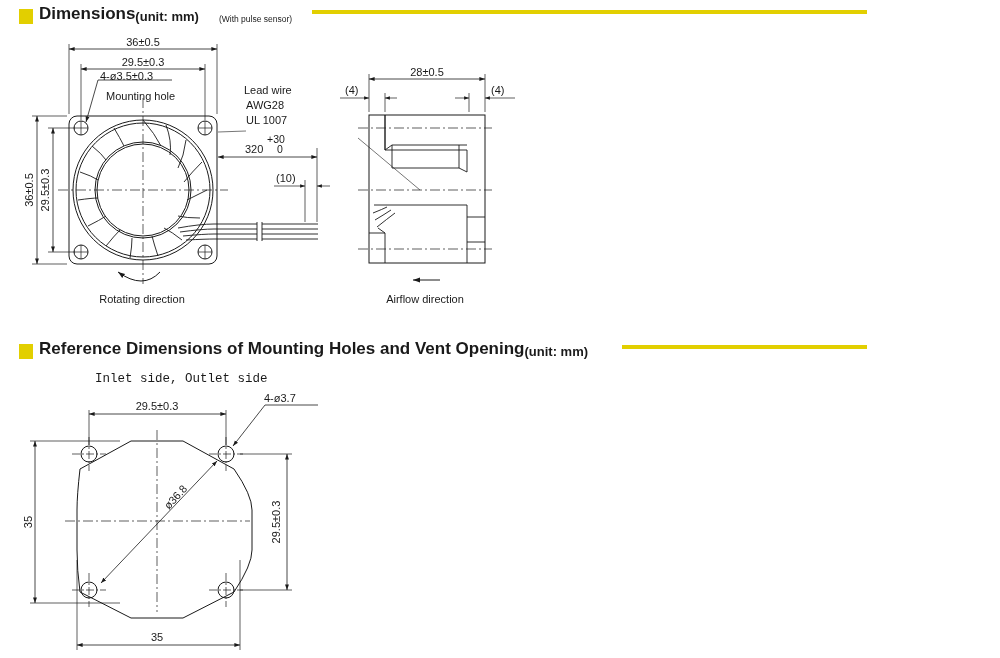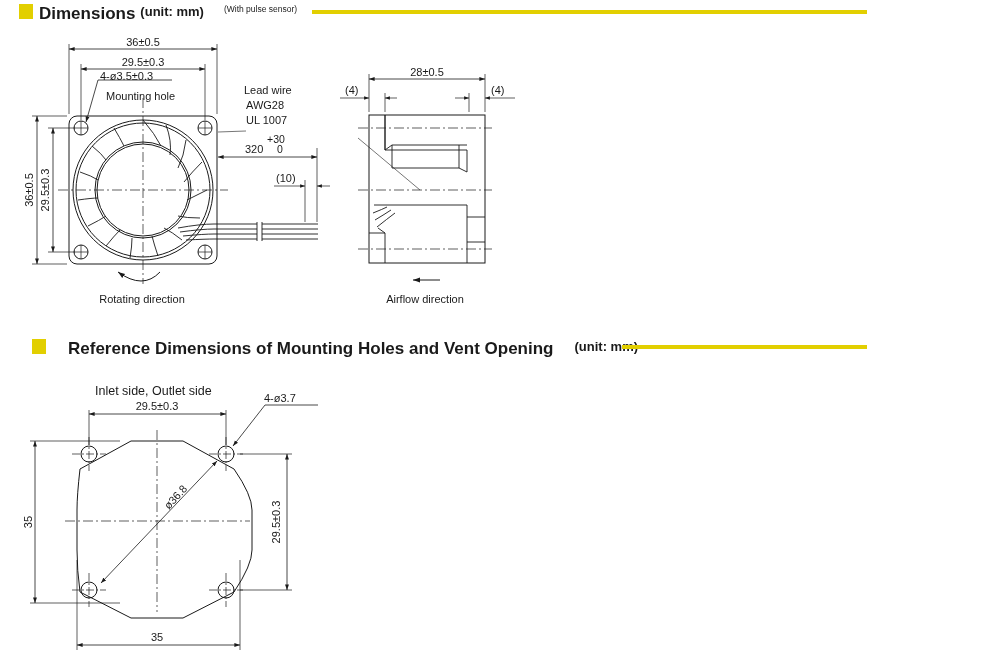--- a/index.html
+++ b/index.html
@@ -1,44 +1,44 @@
 <!DOCTYPE html>
 <html><head>
 <meta charset="utf-8">
 <style>
   html,body{margin:0;padding:0;background:#fff;}
   body{width:1000px;height:658px;position:relative;overflow:hidden;font-family:"Liberation Sans",sans-serif;color:#1a1a1a;}
-  .sec-head{position:absolute;display:flex;align-items:flex-start;}
+  .sec-head{position:absolute;display:flex;align-items:flex-end;}
   .sq{width:14px;height:15px;background:#e2cf00;margin-right:6px;}
   .h-title{font-weight:bold;font-size:17px;}
-  .h-unit{font-weight:bold;font-size:13px;margin-left:5px;}
+  .h-unit{font-weight:bold;font-size:13px;}
   .h-note{font-size:8.5px;margin-left:20px;}
   .bar{position:absolute;height:4px;background:#e2cf00;}
   .sub{position:absolute;font-size:12.5px;}
   svg text{font-family:"Liberation Sans",sans-serif;fill:#1a1a1a;}
   .drw{position:absolute;left:0;top:0;}
 </style>
 </head>
 <body>
 
 <div class="sec-head" style="left:19px;top:4px;">
   <div class="sq"></div>
   <span class="h-title">Dimensions</span>
   <span class="h-unit">(unit: mm)</span>
   <span class="h-note">(With pulse sensor)</span>
 </div>
 <div class="bar" style="left:312px;top:10px;width:555px;"></div>
 
-<div class="sec-head" style="left:32px;top:339px;gap:16px;">
+<div class="sec-head" style="left:19px;top:339px;">
   <div class="sq"></div>
   <span class="h-title">Reference Dimensions of Mounting Holes and Vent Opening</span>
   <span class="h-unit">(unit: mm)</span>
 </div>
 <div class="bar" style="left:622px;top:345px;width:245px;"></div>
-<div class="sub" style="left:95px;top:384px;">Inlet side, Outlet side</div>
+<div class="sub" style="left:95px;top:372px;font-family:Liberation Mono, monospace;">Inlet side, Outlet side</div>
 
 <svg class="drw" width="1000" height="658" viewBox="0 0 1000 658">
   <defs>
     <marker id="ar" viewBox="0 0 10 10" refX="10" refY="5" markerWidth="7" markerHeight="7" orient="auto-start-reverse">
       <path d="M0,1.5 L10,5 L0,8.5 z" fill="#1a1a1a"></path>
     </marker>
   </defs>
   <g stroke="#1a1a1a" fill="none" stroke-width="1">
 
     <g>

